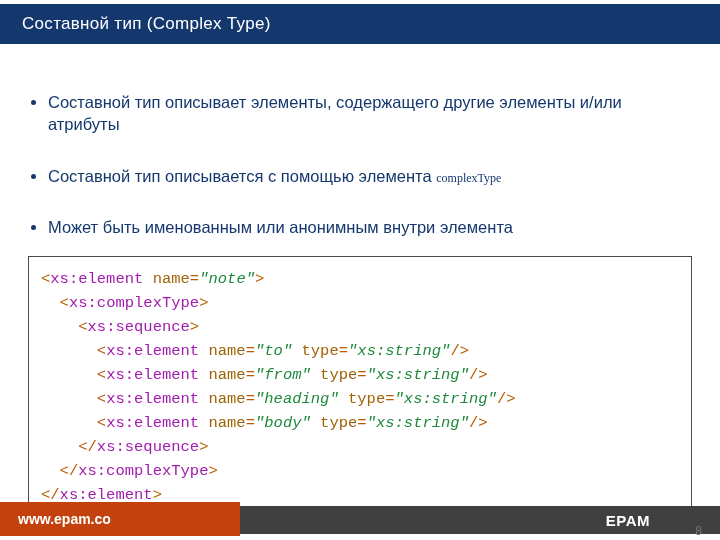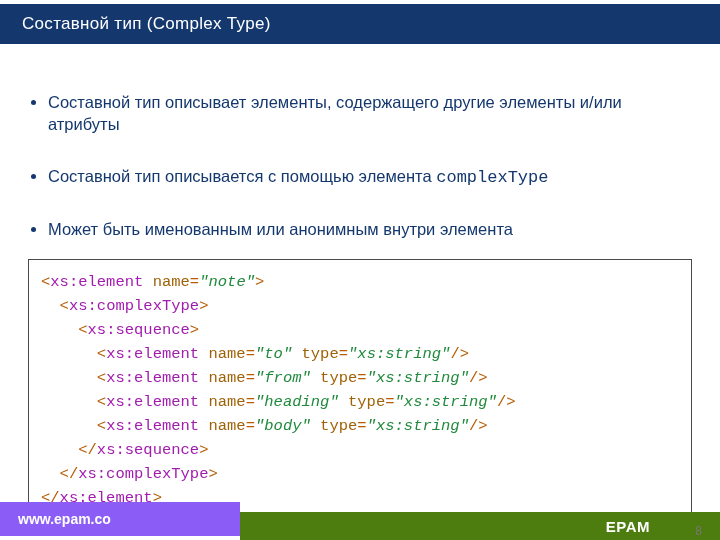--- a/index.html
+++ b/index.html
@@ -32,22 +32,22 @@
     line-height: 1.35;
   }
   ul.bullets li {
     margin-bottom: 2px;
     margin-top: 29px;
   }
   ul.bullets li span {
     color: #14386e;
   }
   .mono-token {
-    font-family: Liberation Mono, monospace;
-    font-size: 17px;
+    font-family: Liberation Serif, serif;
+    font-size: 12px;
   }
   .code-box {
     border: 1.5px solid #4a4a4a;
     padding: 10px 12px 10px 12px;
     font-family: "Courier New", Courier, monospace;
     font-size: 15.5px;
     line-height: 1.55;
     margin-top: 18px;
     white-space: pre;
   }
@@ -61,36 +61,36 @@
     bottom: 4px;
     width: 100%;
     height: 34px;
   }
   .footer-left {
     position: absolute;
     left: 0;
     top: 0;
     width: 240px;
     height: 34px;
-    background: #8b5cf6;
+    background: #c2410c;
     color: #ffffff;
     font-size: 14px;
     font-weight: 600;
     display: flex;
     align-items: center;
     padding-left: 18px;
     box-sizing: border-box;
   }
   .footer-right {
     position: absolute;
     left: 240px;
     right: 0;
-    top: 10px;
+    top: 4px;
     height: 28px;
-    background: #4d7c0f;
+    background: #404040;
   }
   .footer-logo {
     position: absolute;
     right: 70px;
     top: 6px;
     color: #ffffff;
     font-size: 15px;
     font-weight: 700;
     letter-spacing: 0.5px;
   }

